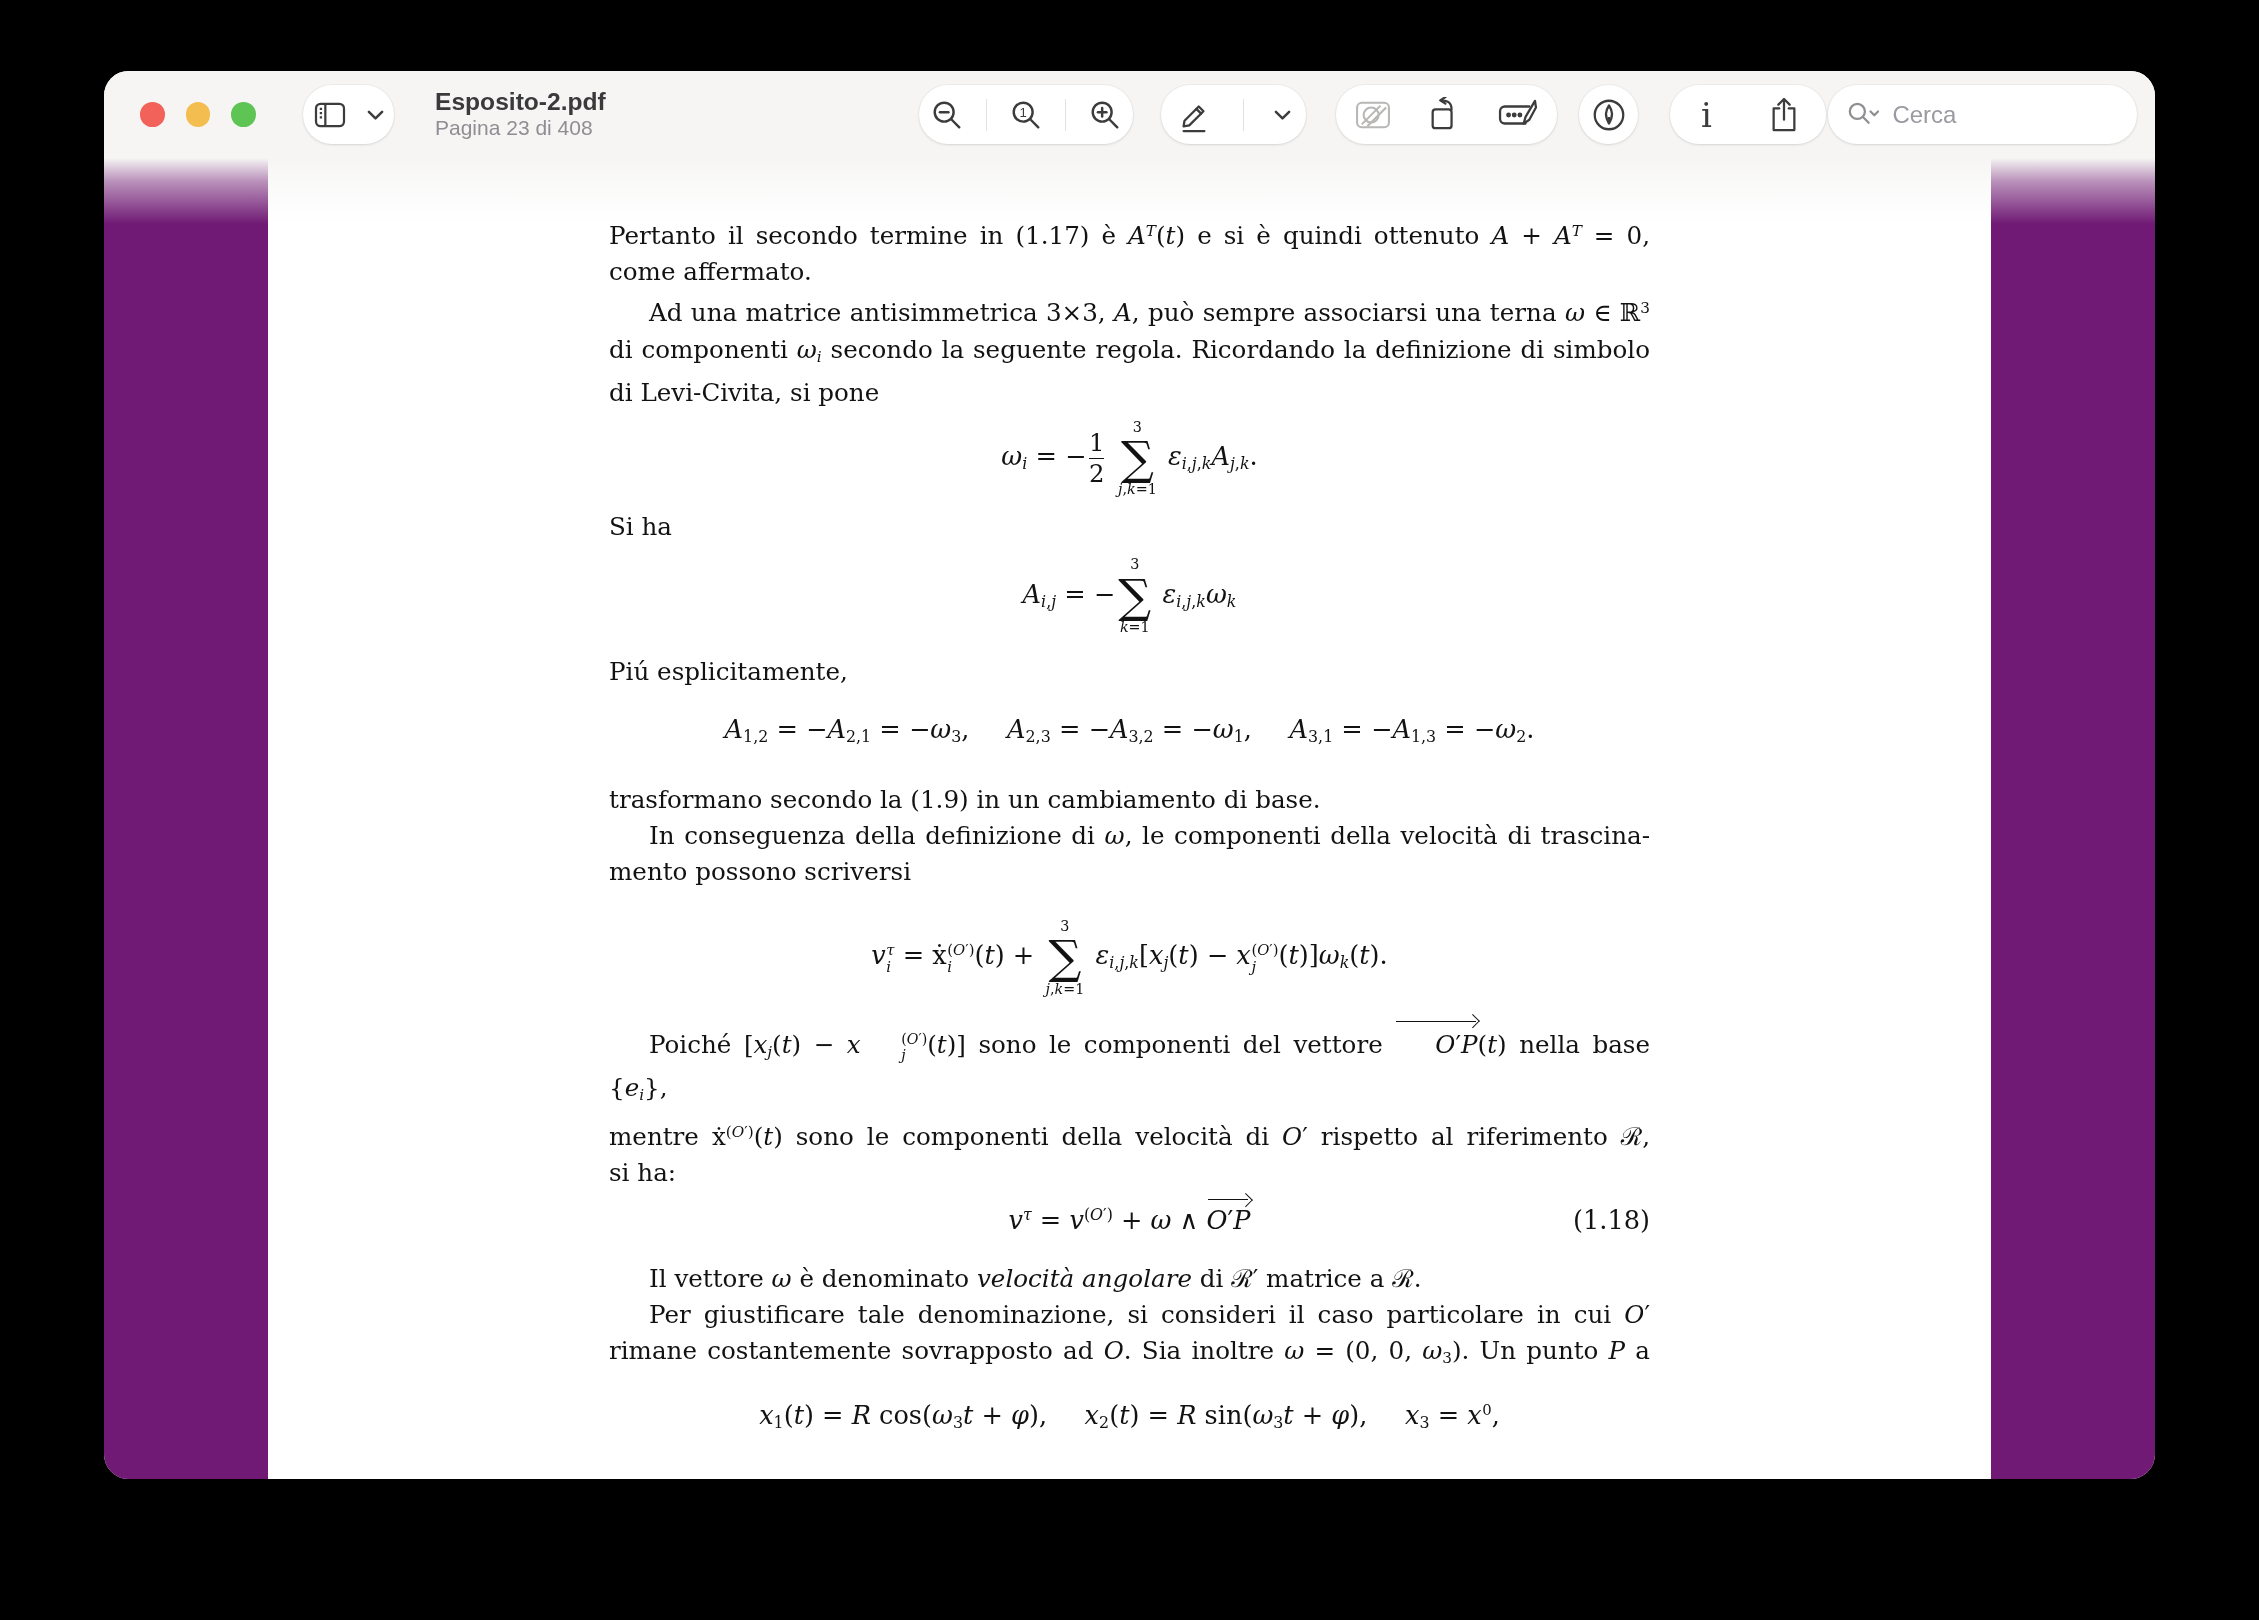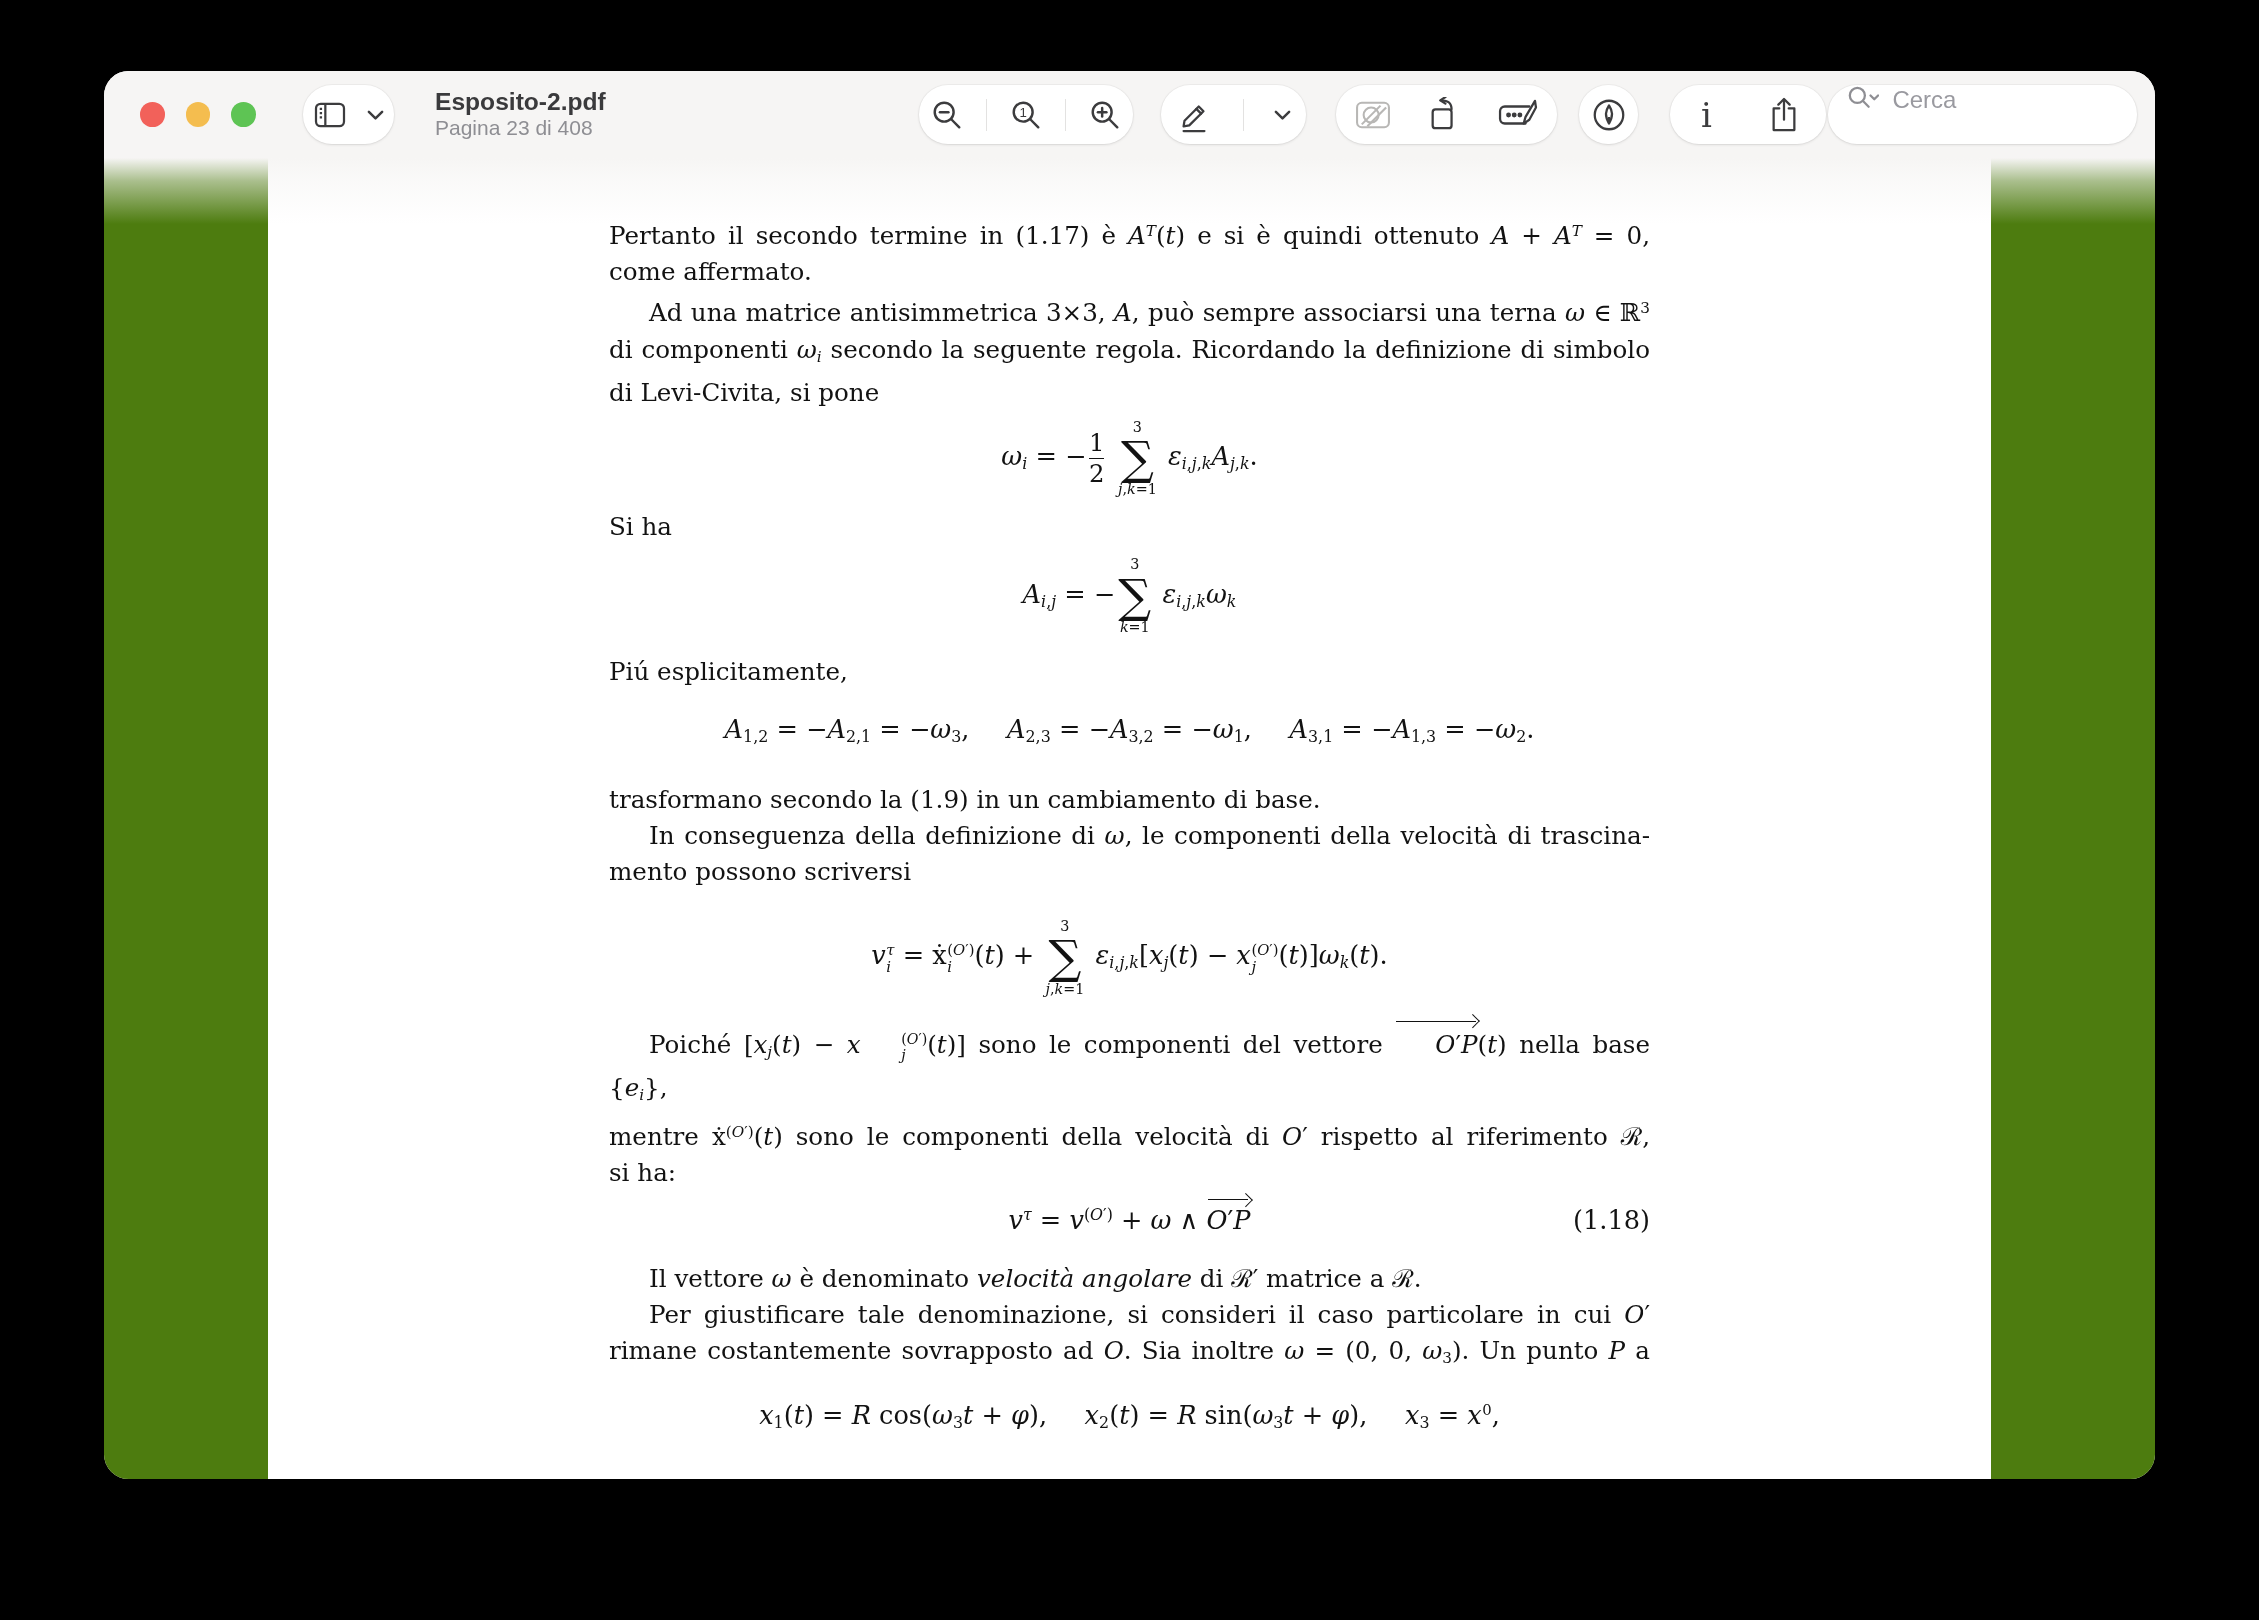--- a/index.html
+++ b/index.html
@@ -15,26 +15,26 @@
         box-shadow:0 0 0 0.9px rgba(0,0,0,.03),0 0.9px 2.8px rgba(0,0,0,.10);
         display:flex;align-items:center;justify-content:space-around;}
   .seg{width:0.9px;height:32px;background:#e3e2e1;}
   .titleblock{position:absolute;left:331px;top:17px;}
   .doc-title{font-size:24.6px;font-weight:bold;color:#3a3a3c;line-height:28px;}
   .doc-subtitle{font-size:21px;color:#8e8e93;line-height:24.6px;}
   .icon{display:flex;align-items:center;justify-content:center;}
   svg{display:block;}
   .search-pill{position:absolute;left:1724px;top:14px;width:309px;height:59px;background:#fff;
         border-radius:29px;box-shadow:0 0 0 0.9px rgba(0,0,0,.03),0 0.9px 2.8px rgba(0,0,0,.10);
-        display:flex;align-items:flex-start;padding:0 19px;box-sizing:border-box;}
+        display:flex;align-items:center;padding:0 19px;box-sizing:border-box;}
   .search-input{border:none;outline:none;background:transparent;font-size:24px;color:#333;
         font-family:"Liberation Sans",sans-serif;width:208px;margin-left:11.4px;}
   .search-input::placeholder{color:#9a9aa0;}
   
-  .content{position:absolute;left:0;top:87px;right:0;bottom:0;background:#4d7c0f;}
+  .content{position:absolute;left:0;top:87px;right:0;bottom:0;background:#701a75;}
   .page{position:absolute;left:164px;top:0;width:1723px;bottom:0;background:#fff;}
   .topshadow{position:absolute;left:0;top:0;right:0;height:66px;z-index:4;pointer-events:none;
         background:linear-gradient(#f6f5f4 0%,rgba(246,245,244,.55) 35%,rgba(246,245,244,0) 100%);}
   .textcol{width:1041px;margin-left:341px;padding-top:55px;font-family:"DejaVu Serif",serif;
         font-size:24.6px;line-height:36px;color:#121212;}
   .line{text-align:justify;}
   .jline{text-align-last:justify;}
   .lline{text-align:center;text-align-last:left;}
   .indent{text-indent:40px;}
   .eq{text-align:center;line-height:1.1;font-size:25.6px;position:relative;}

